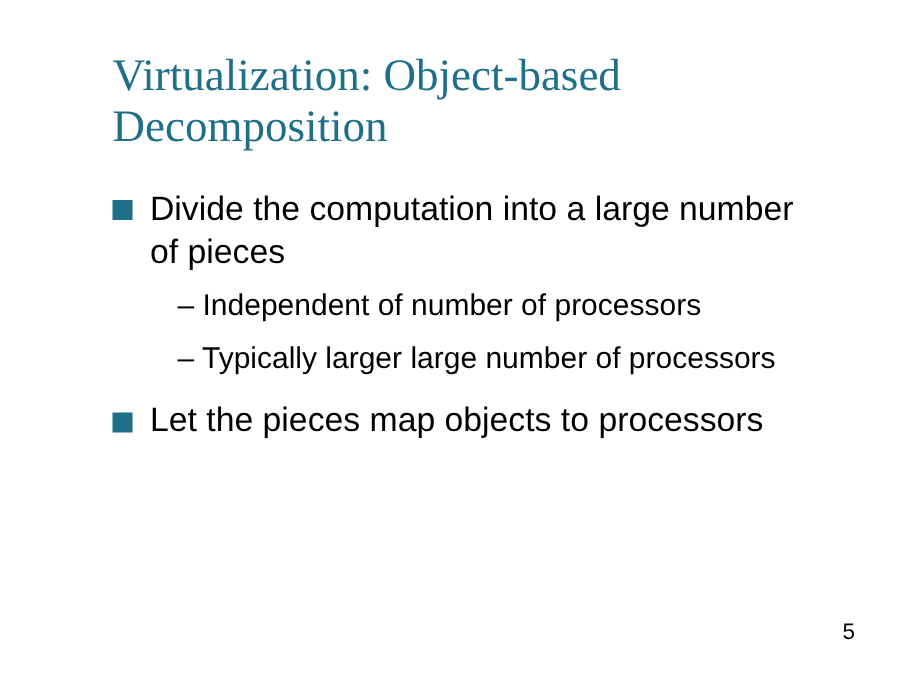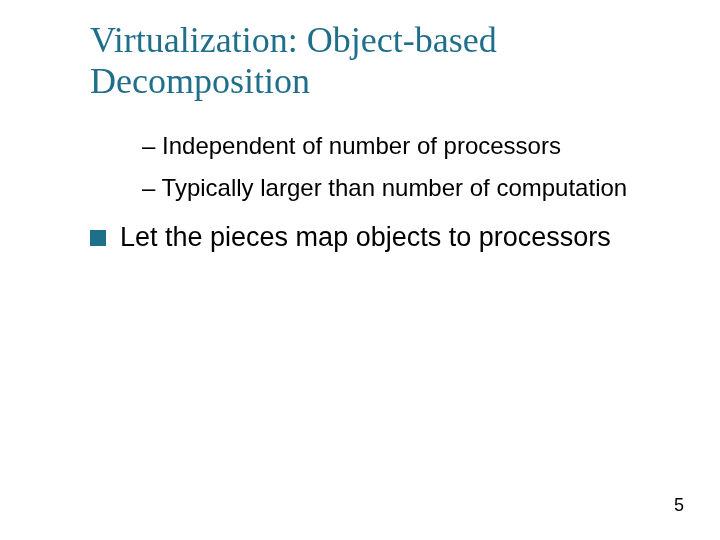--- a/index.html
+++ b/index.html
@@ -9,21 +9,21 @@
     height: 540px;
     background: #ffffff;
     font-family: Arial, Helvetica, sans-serif;
     color: #000000;
     position: relative;
   }
   .slide {
     box-sizing: border-box;
     width: 720px;
     height: 540px;
-    padding: 20px 60px 30px 90px;
+    padding: 40px 60px 30px 90px;
     position: relative;
   }
   .title {
     font-family: "Times New Roman", Times, serif;
     font-size: 36px;
     font-weight: 400;
     color: #1f6f8b;
     line-height: 1.15;
     margin: 0 0 28px 0;
   }
@@ -63,22 +63,26 @@
 </style>
 </head>
 <body>
 
 <div class="slide">
 
   <h1 class="title">Virtualization: Object-based Decomposition</h1>
 
   <div class="body">
 
+    <div class="bullet1">
+      <span class="sq"></span>
+      <span>Divide the computation into a large number of pieces</span>
+    </div>
     <div class="sub">– Independent of number of processors</div>
-    <div class="sub">– Typically larger than number of computation</div>
+    <div class="sub">– Typically larger large number of processors</div>
 
     <div class="gap"></div>
 
     <div class="bullet1">
       <span class="sq"></span>
       <span>Let the pieces map objects  to processors</span>
     </div>
 
   </div>
 

